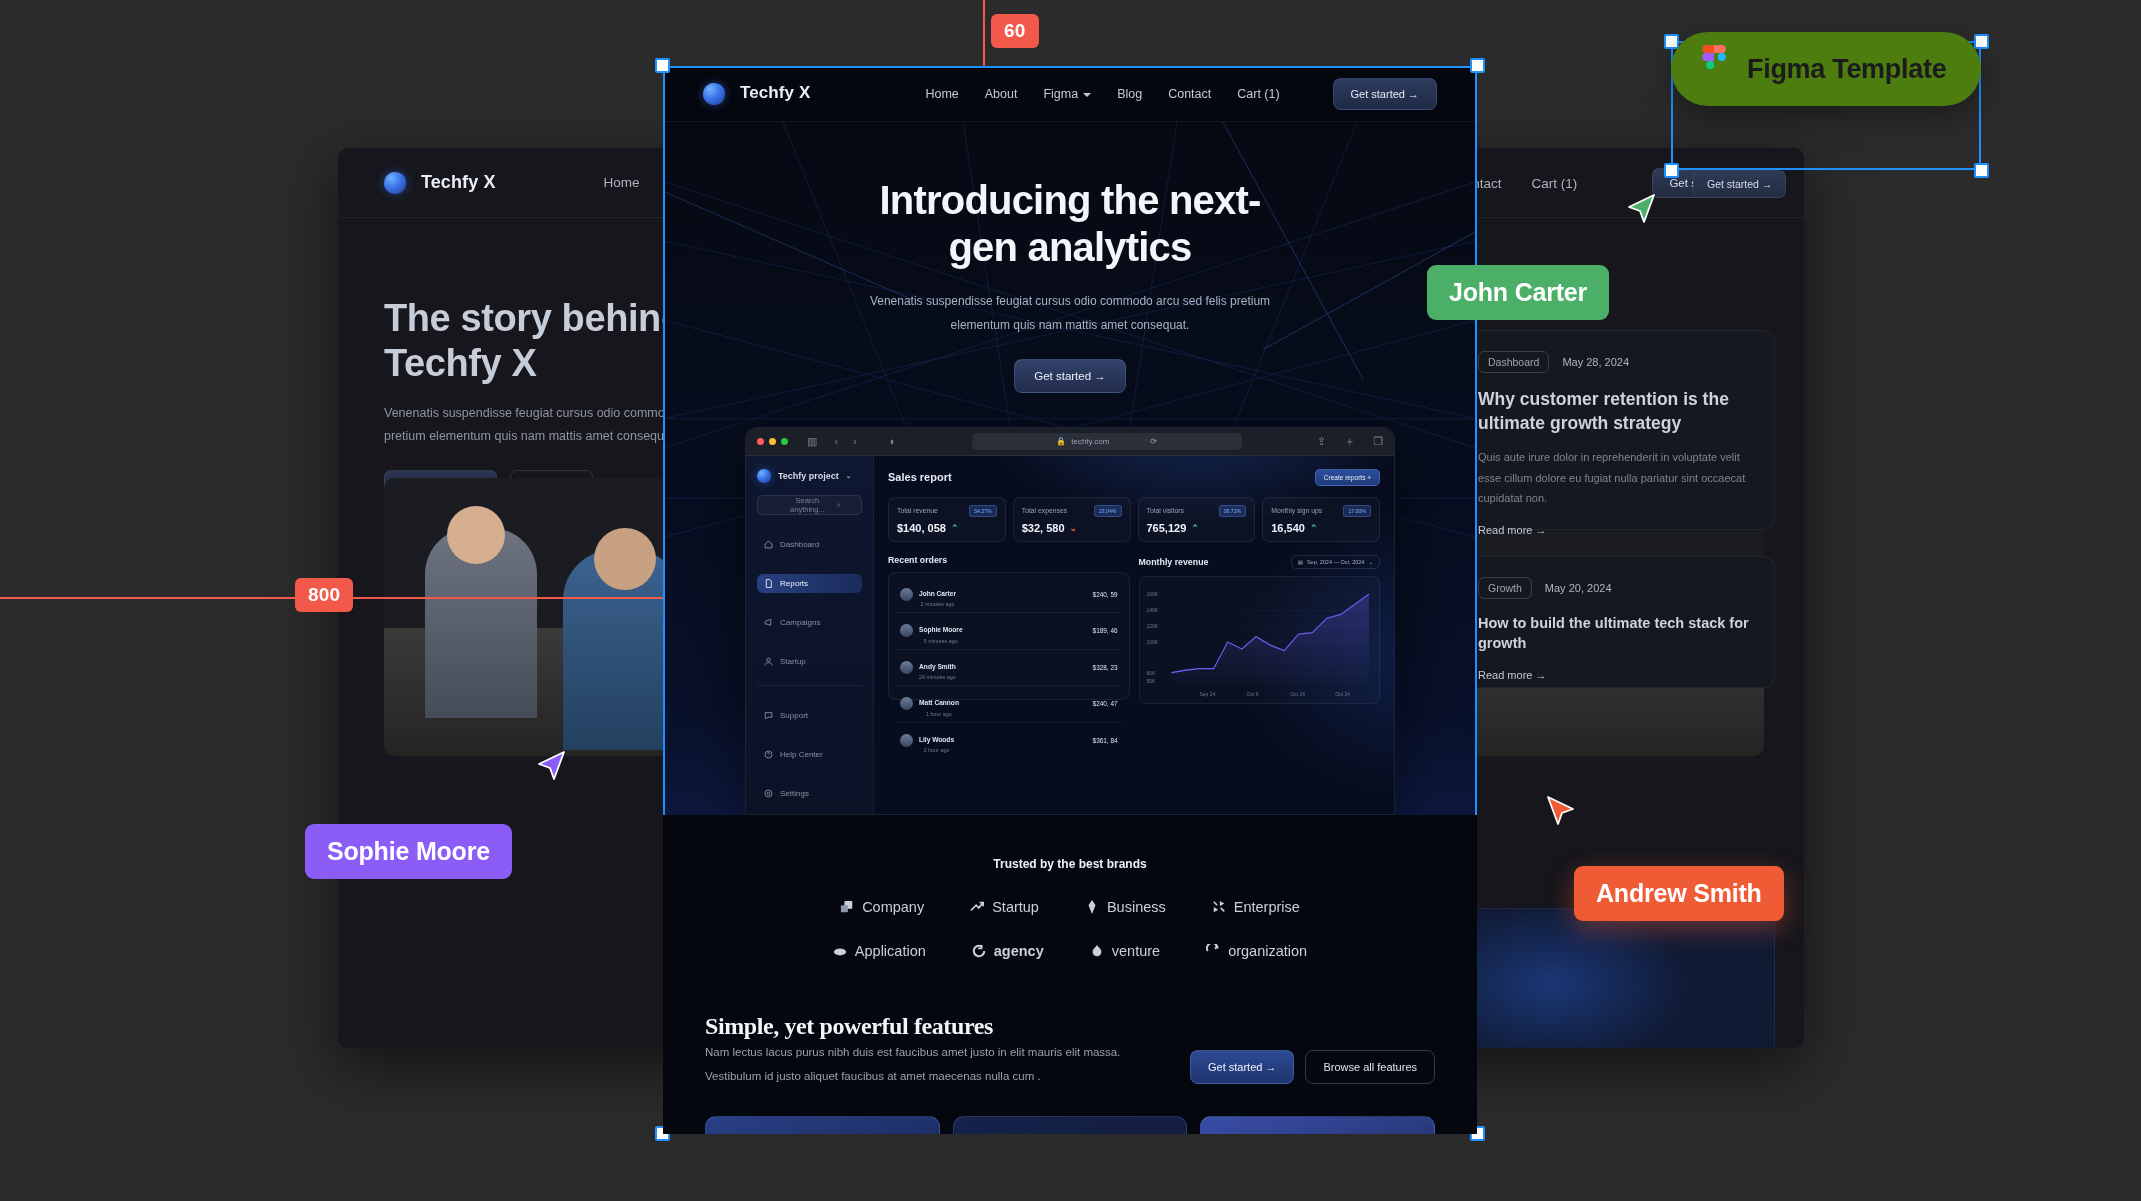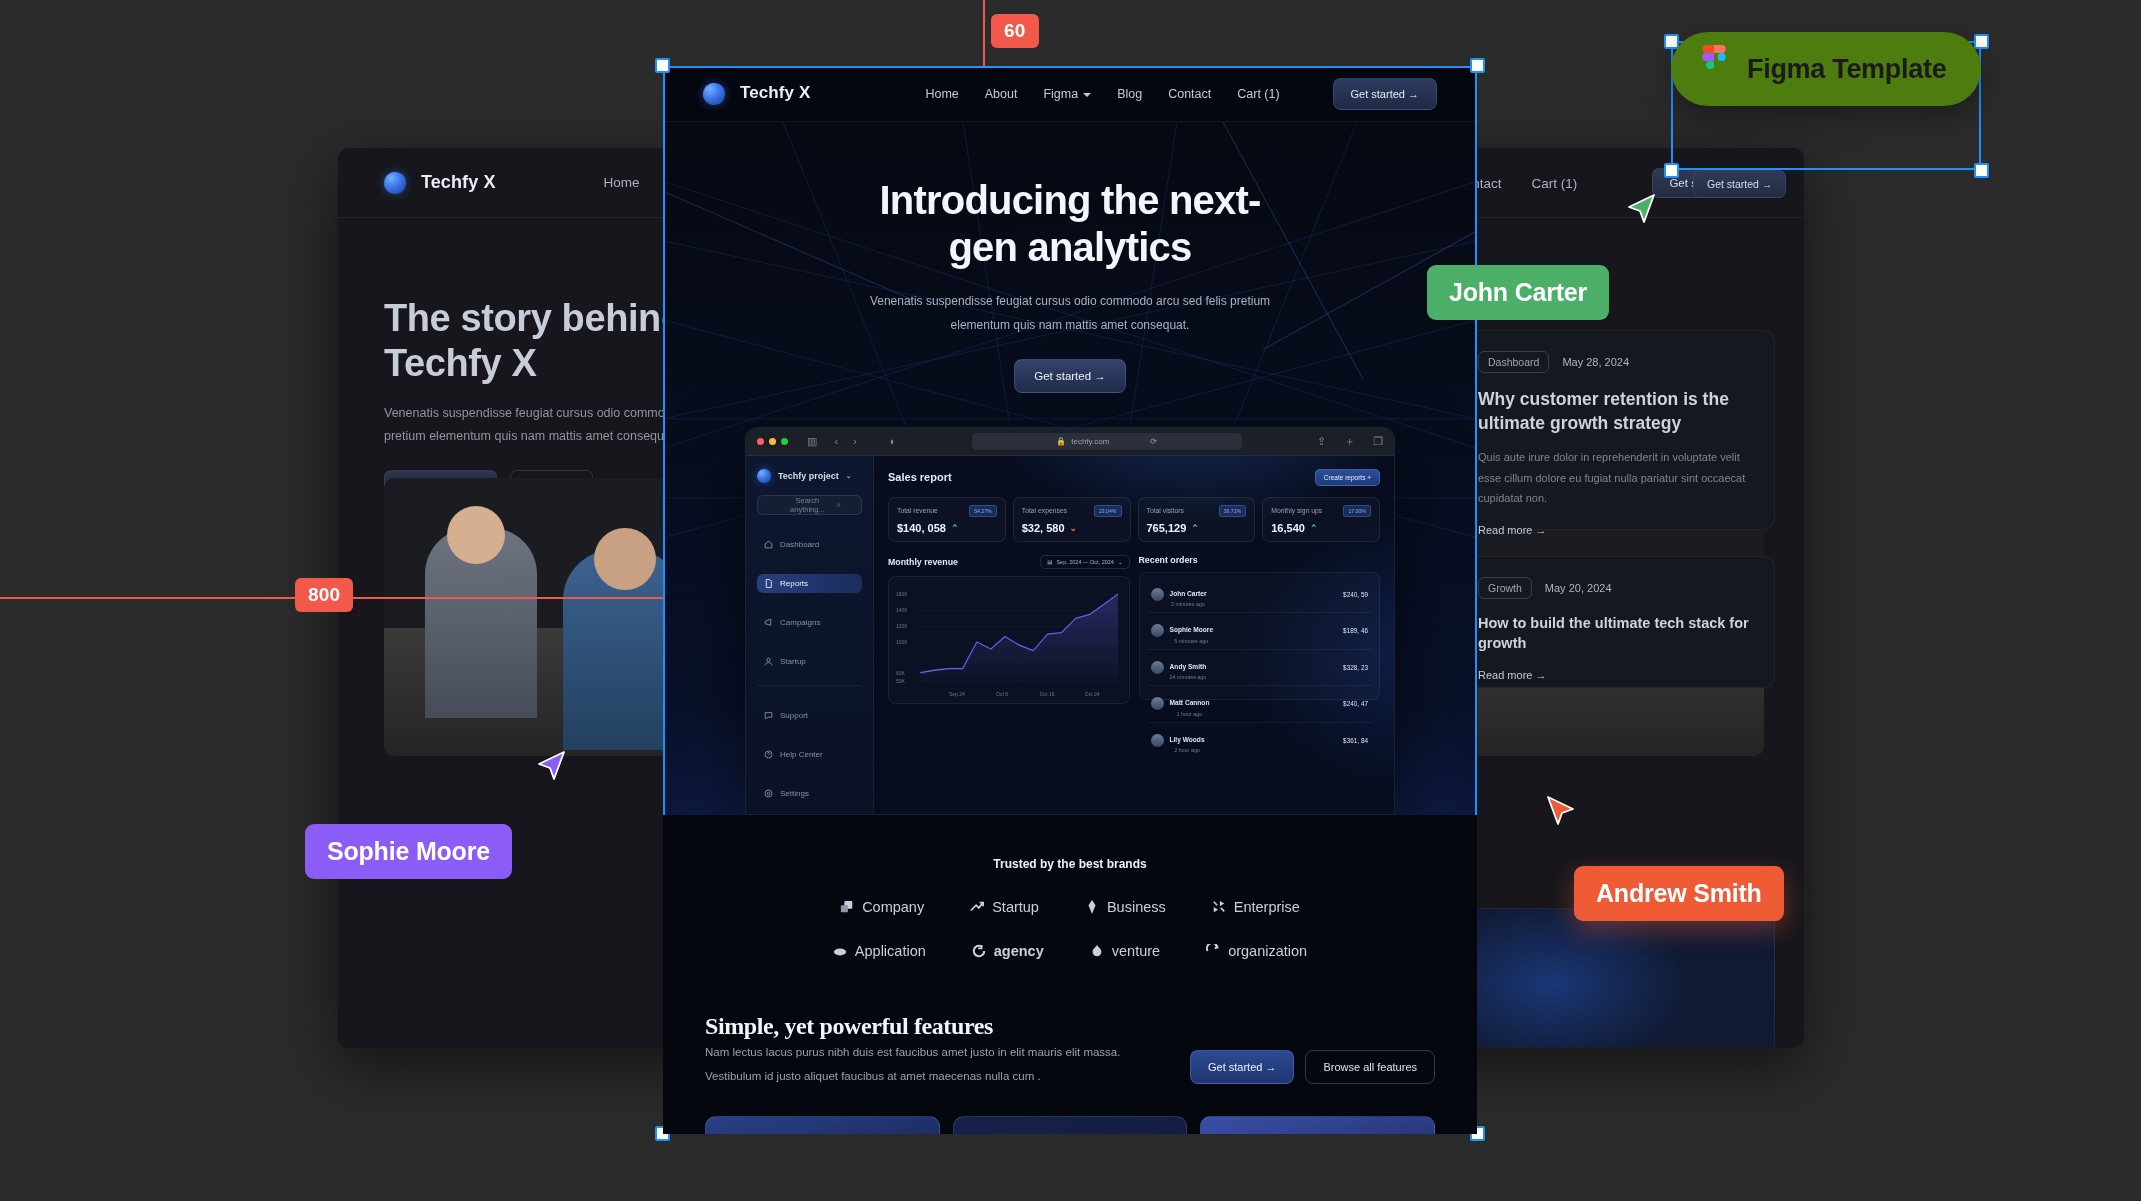--- a/index.html
+++ b/index.html
@@ -573,20 +573,58 @@
                   <span class="bdg">17.00%</span>
                   </div>
                 <div class="val">
                     <span>16,540</span>
                   <span class="arrow-up">⌃</span>
                   </div>
               </div>
             </div>
 
             <div class="panels">
+
+              <div class="panel">
+                <div class="ptitle-row">
+                  <span class="ptitle">Recent orders</span>
+                </div>
+                <div class="pbox" style="padding:4px 7px">
+                  <div class="order">
+                    <span class="ava"></span>
+                    <span><span class="oname">John Carter</span>
+                      <div class="otime">2 minutes ago</div></span>
+                    <span class="oamt">$240, 59</span>
+                  </div>
+                  <div class="order">
+                    <span class="ava"></span>
+                    <span><span class="oname">Sophie Moore</span>
+                      <div class="otime">5 minutes ago</div></span>
+                    <span class="oamt">$189, 46</span>
+                  </div>
+                  <div class="order">
+                    <span class="ava"></span>
+                    <span><span class="oname">Andy Smith</span>
+                      <div class="otime">24 minutes ago</div></span>
+                    <span class="oamt">$328, 23</span>
+                  </div>
+                  <div class="order">
+                    <span class="ava"></span>
+                    <span><span class="oname">Matt Cannon</span>
+                      <div class="otime">1 hour ago</div></span>
+                    <span class="oamt">$240, 47</span>
+                  </div>
+                  <div class="order">
+                    <span class="ava"></span>
+                    <span><span class="oname">Lily Woods</span>
+                      <div class="otime">2 hour ago</div></span>
+                    <span class="oamt">$361, 84</span>
+                  </div>
+                </div>
+              </div>
 
               <div class="panel">
                 <div class="ptitle-row">
                   <span class="ptitle">Monthly revenue</span>
                   <span class="prange">
                     <span>▤</span>
                     <span>Sep, 2024  —  Oct, 2024</span>
                     <span>⌄</span>
                   </span>
                 </div>
@@ -618,58 +656,20 @@
                       </div>
                     <div id="xlabs">
                         <div class="xlab" style="left: 27%;">Sep 24</div>
                         <div class="xlab" style="left: 47%;">Oct 6</div>
                         <div class="xlab" style="left: 67%;">Oct 16</div>
                         <div class="xlab" style="left: 87%;">Oct 24</div>
                       </div>
                   </div>
                 </div>
               </div>
-
-              <div class="panel">
-                <div class="ptitle-row">
-                  <span class="ptitle">Recent orders</span>
-                </div>
-                <div class="pbox" style="padding:4px 7px">
-                  <div class="order">
-                    <span class="ava"></span>
-                    <span><span class="oname">John Carter</span>
-                      <div class="otime">2 minutes ago</div></span>
-                    <span class="oamt">$240, 59</span>
-                  </div>
-                  <div class="order">
-                    <span class="ava"></span>
-                    <span><span class="oname">Sophie Moore</span>
-                      <div class="otime">5 minutes ago</div></span>
-                    <span class="oamt">$189, 46</span>
-                  </div>
-                  <div class="order">
-                    <span class="ava"></span>
-                    <span><span class="oname">Andy Smith</span>
-                      <div class="otime">24 minutes ago</div></span>
-                    <span class="oamt">$328, 23</span>
-                  </div>
-                  <div class="order">
-                    <span class="ava"></span>
-                    <span><span class="oname">Matt Cannon</span>
-                      <div class="otime">1 hour ago</div></span>
-                    <span class="oamt">$240, 47</span>
-                  </div>
-                  <div class="order">
-                    <span class="ava"></span>
-                    <span><span class="oname">Lily Woods</span>
-                      <div class="otime">2 hour ago</div></span>
-                    <span class="oamt">$361, 84</span>
-                  </div>
-                </div>
-              </div>
             </div>
           </div>
         </div>
       </div>
     </div>
 
     <div class="brands">
       <h4>Trusted by the best brands</h4>
       <div class="brow">
         <div class="bitem">

